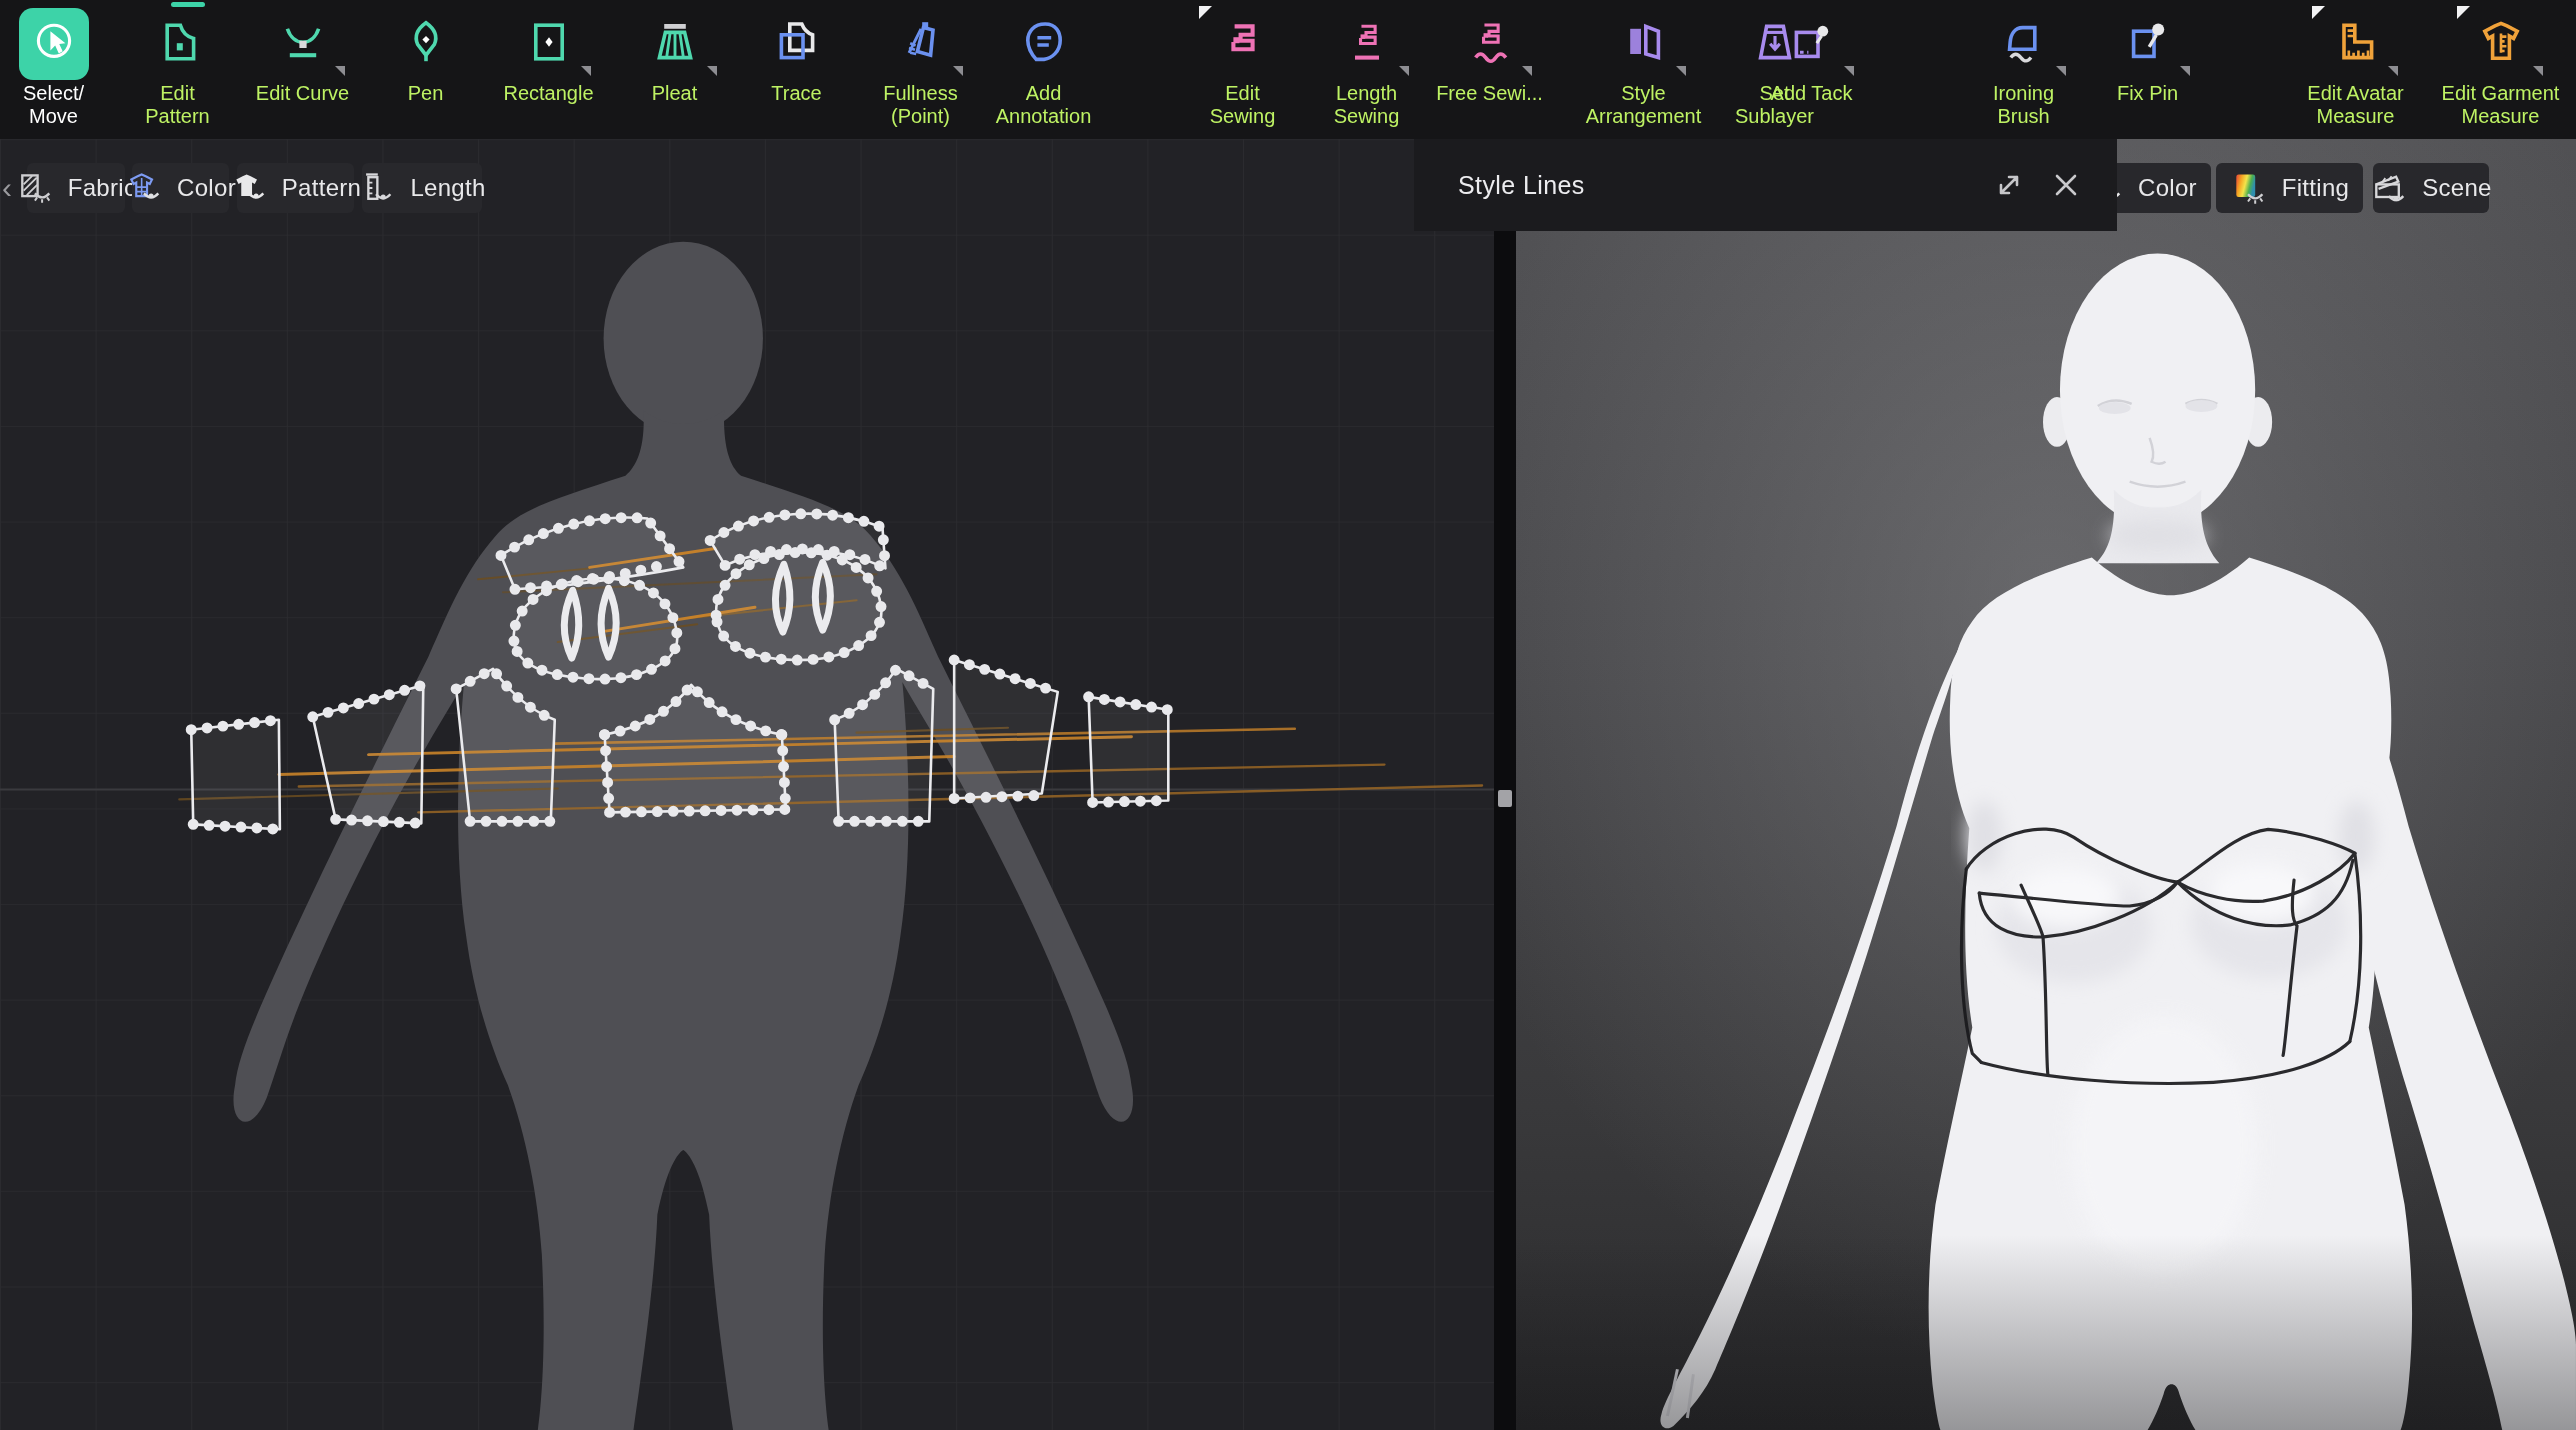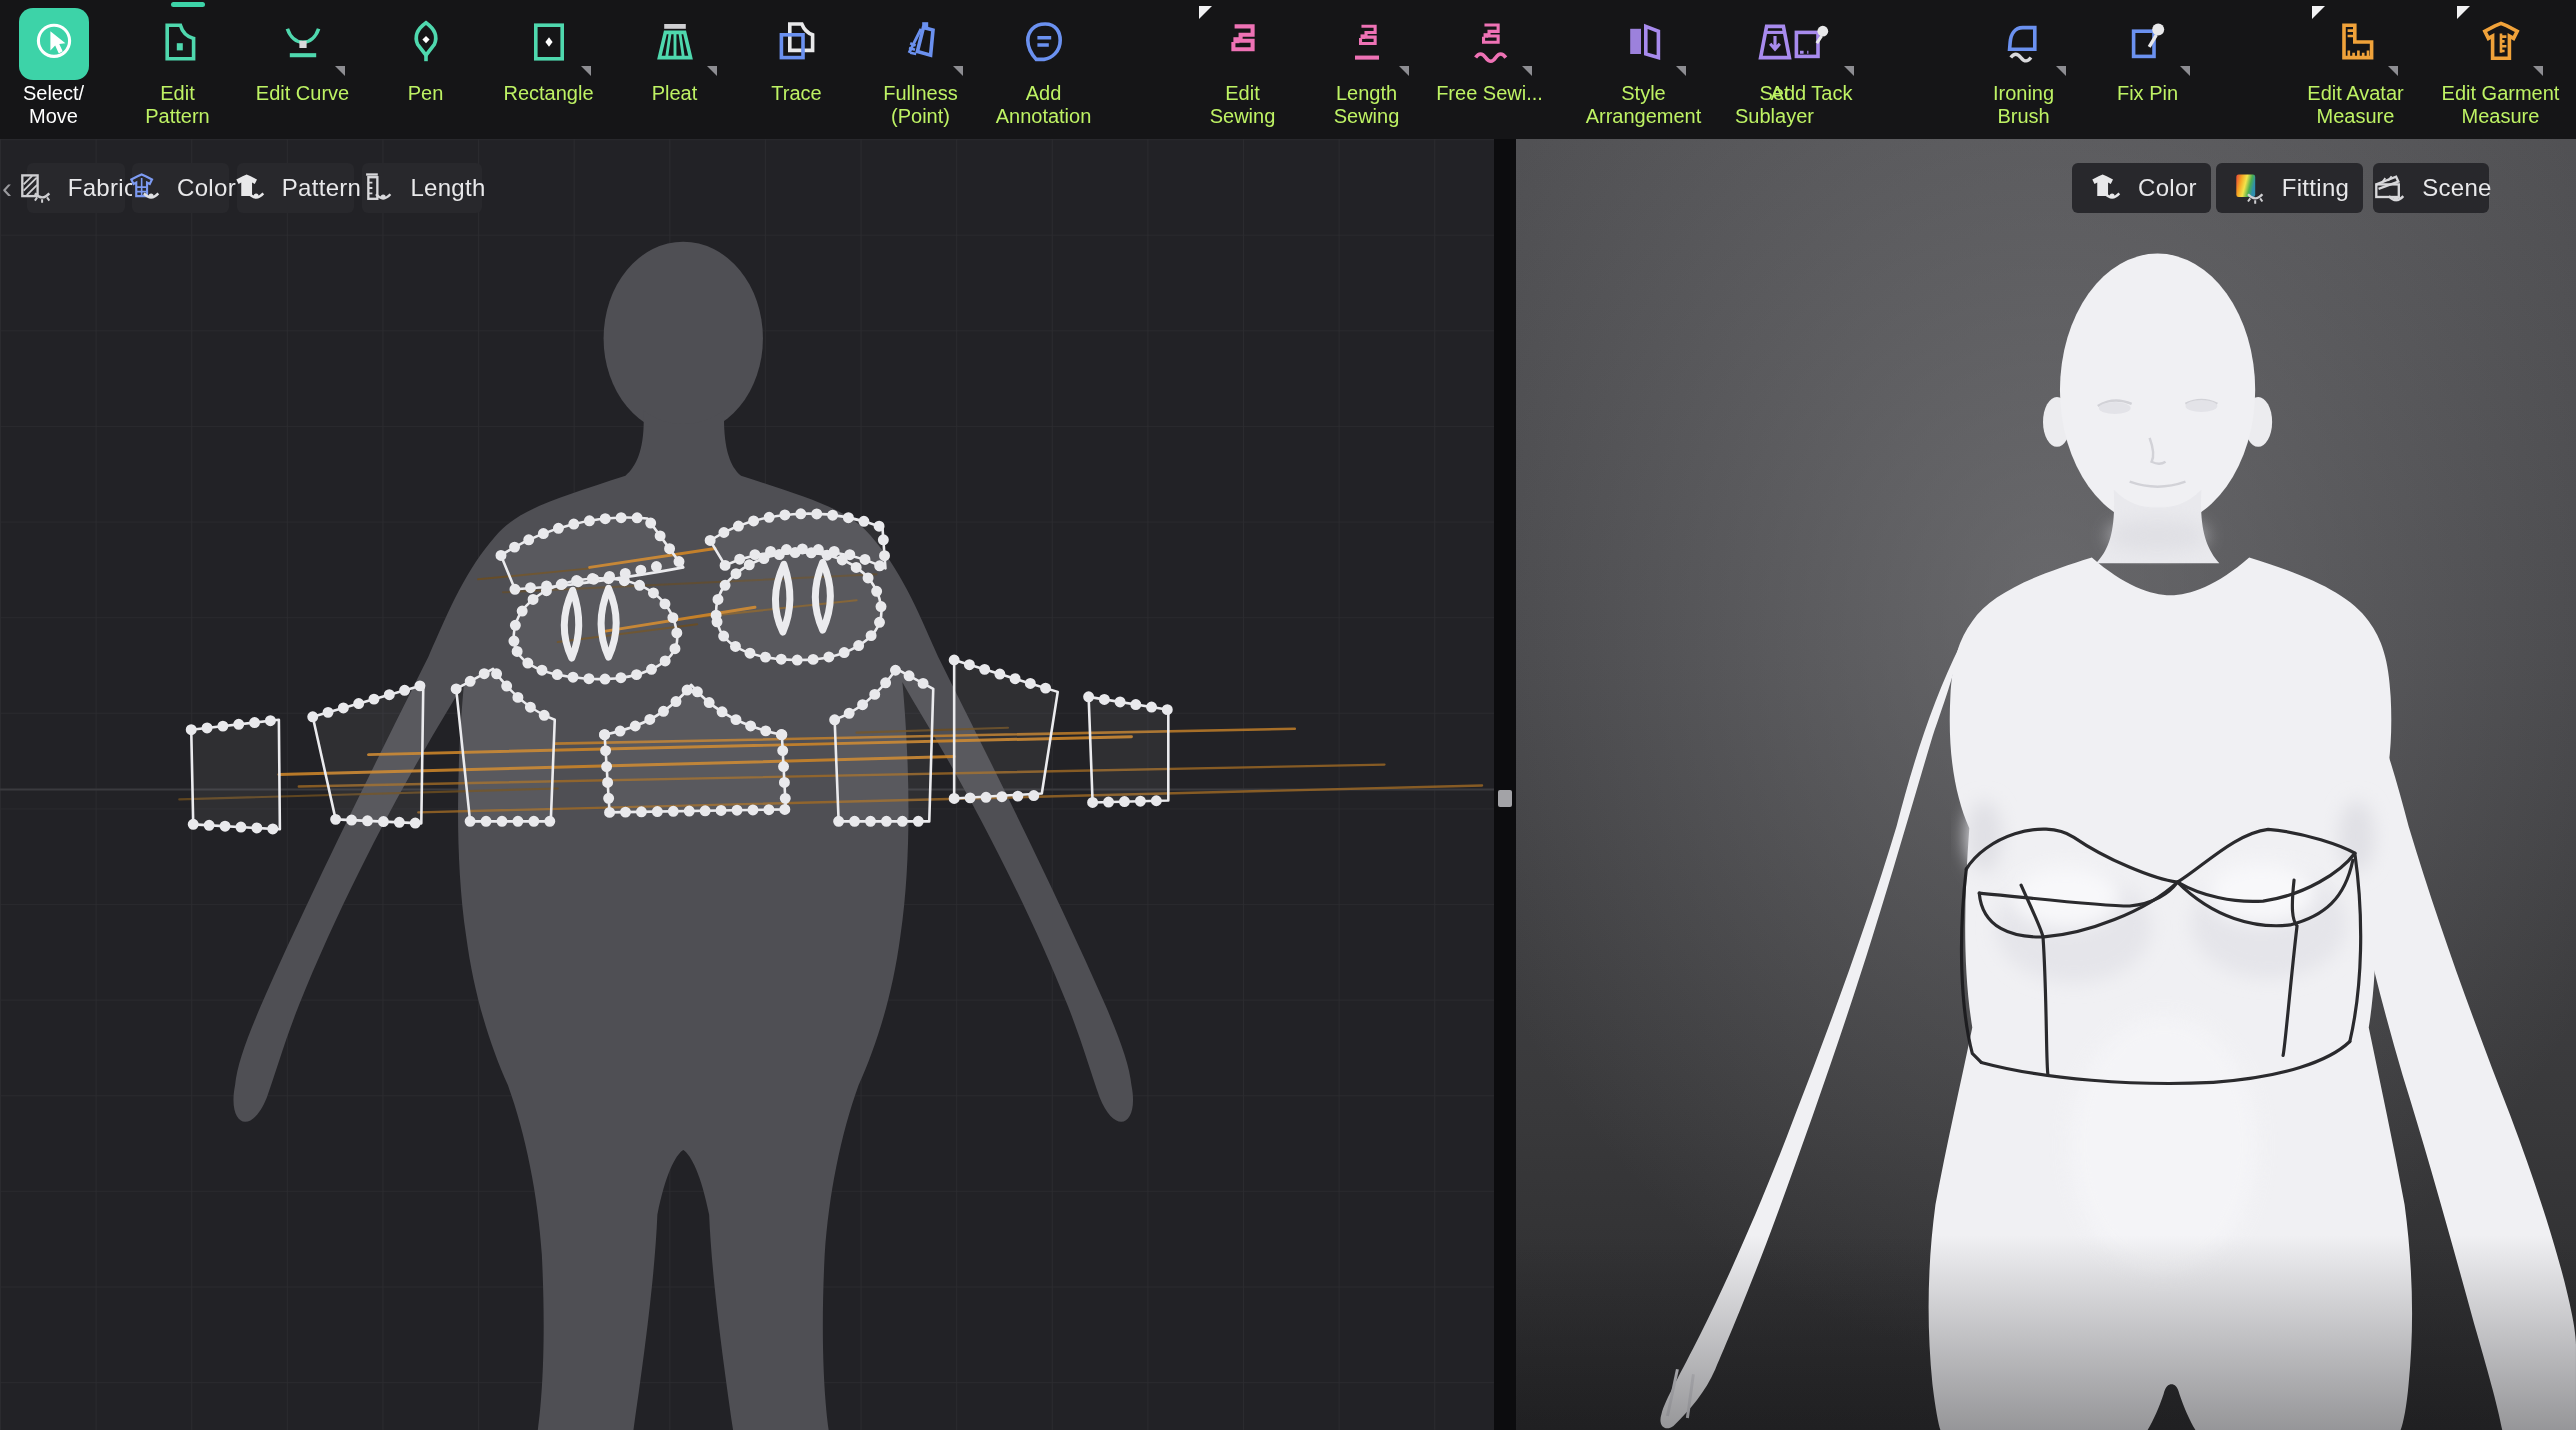--- a/index.html
+++ b/index.html
@@ -558,15 +558,28 @@
               <path d="M7 16 L29 7.5 L31.5 13 L9.5 21" fill="none" stroke="#d8d8db" stroke-width="2.6"></path>
               <path d="M13 14.5 L17 9 M20 12 L24 7" stroke="#d8d8db" stroke-width="2"></path>
               <path d="M21 29 q8 9 16 0" fill="none" stroke="#d8d8db" stroke-width="2.6"></path>
               <circle cx="29" cy="32" r="2.8" fill="#d8d8db" stroke="none"></circle>
             </svg></span>
           <span class="tlabel">Scene</span>
         </div>
       </div>
 </section>
 
-
+<div id="style-panel">
+  <span class="ptitle">Style Lines</span>
+  <span class="picon" style="left:579px;">
+    <svg viewBox="0 0 32 32" width="32" height="32" fill="none" stroke="#c6c6c9" stroke-width="2.6" stroke-linecap="round">
+      <path d="M8 24 L24 8 M24 8 h-8 M24 8 v8 M8 24 h8 M8 24 v-8"></path>
+    </svg>
+  </span>
+  <span class="picon" style="left:636px;">
+    <svg viewBox="0 0 32 32" width="32" height="32" fill="none" stroke="#c9c9cc" stroke-width="2.6" stroke-linecap="round">
+      <path d="M7 7 L25 25 M25 7 L7 25"></path>
+    </svg>
+  </span>
 </div>
 
+</div>
+
 
 </body></html>

